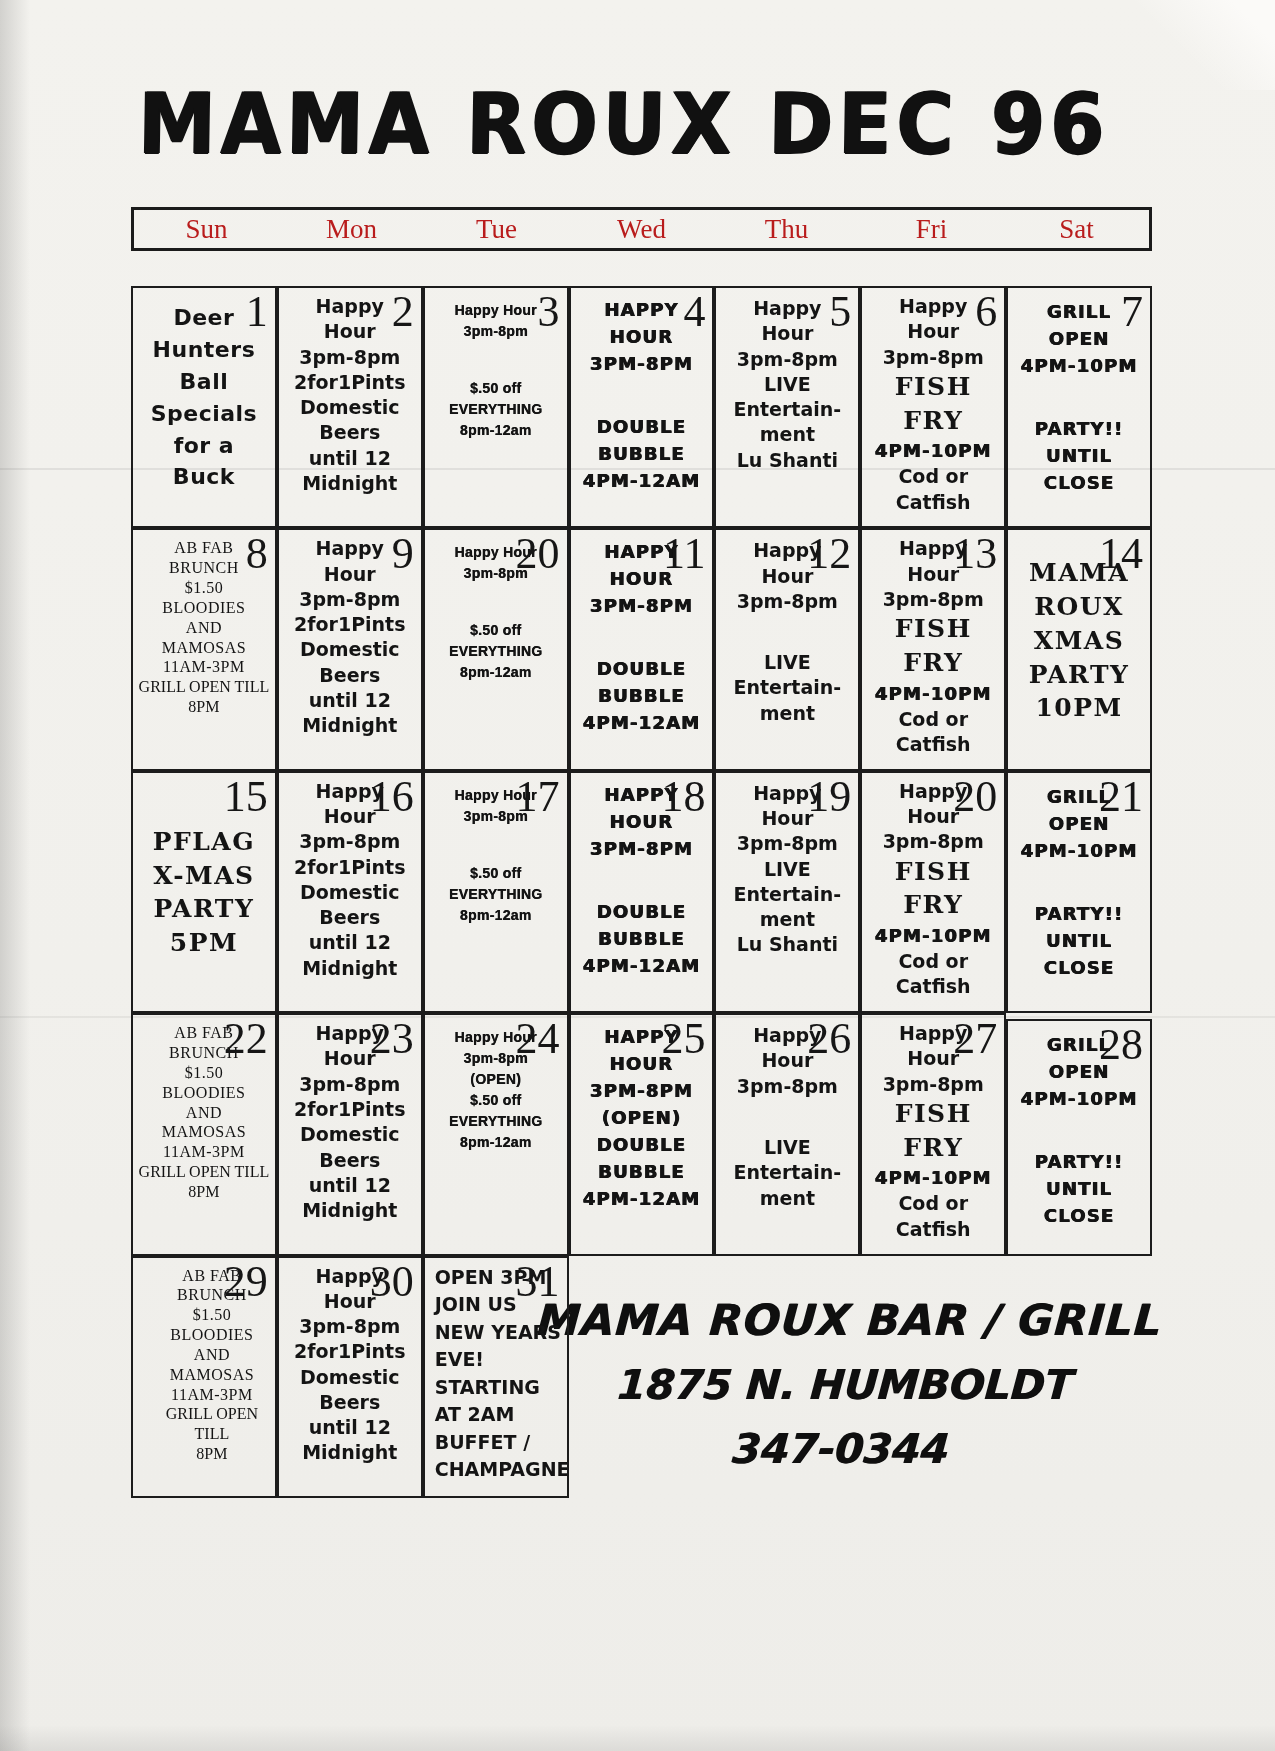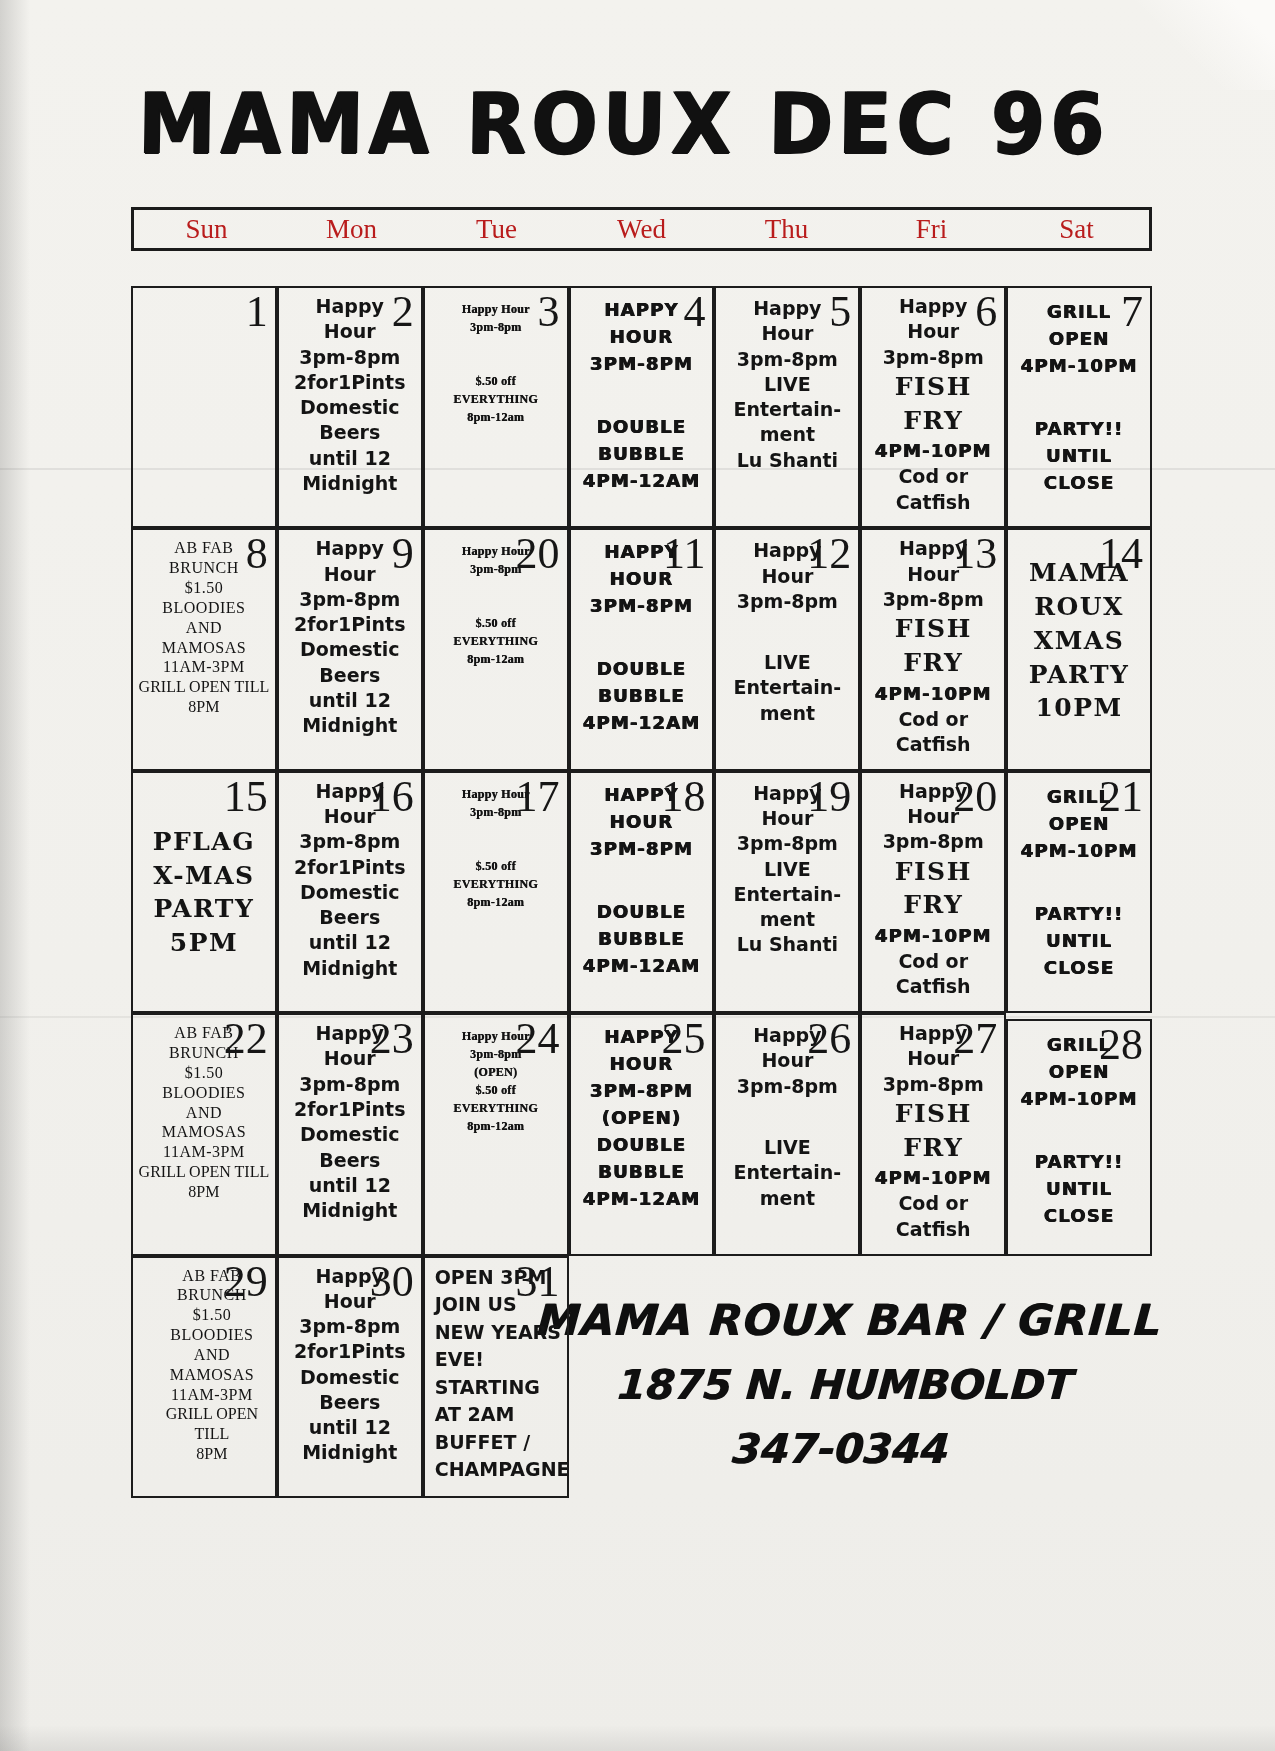--- a/index.html
+++ b/index.html
@@ -49,21 +49,21 @@
     font-family:"Liberation Serif",serif;font-size:44px;line-height:1;color:#161616;
   }
   .lines{position:relative;z-index:1;padding-top:8px;}
   .cell.left .lines{text-align:left;}
   .ln{line-height:1.3;}
 
   .s-serif{font-family:"Liberation Serif",serif;font-size:16px;line-height:1.24;letter-spacing:.5px;}
   .s-serifsm{font-family:"Liberation Serif",serif;font-size:16px;line-height:1.25;}
   .s-bold{font-family:"DejaVu Sans",sans-serif;font-weight:bold;font-size:19px;line-height:1.33;}
   .s-big{font-family:"DejaVu Sans",sans-serif;font-weight:bold;font-size:22px;line-height:1.45;letter-spacing:.5px;}
-  .s-fat{font-family:Liberation Serif, serif;font-weight:bold;font-size:12px;line-height:1.5;letter-spacing:.3px;
+  .s-fat{font-family:Liberation Sans, sans-serif;font-weight:bold;font-size:14px;line-height:1.5;letter-spacing:.3px;
     text-shadow:.4px 0 0 currentColor;}
   .s-deco{font-family:"DejaVu Sans",sans-serif;font-weight:bold;font-size:18px;line-height:1.5;letter-spacing:1.2px;
     text-shadow:.6px 0 0 currentColor,-.3px 0 0 currentColor;}
   .s-ff{font-family:"DejaVu Serif",serif;font-weight:bold;font-size:25px;line-height:1.35;letter-spacing:1.5px;}
   .s-nye{font-family:"DejaVu Sans",sans-serif;font-weight:bold;font-size:19px;line-height:1.45;padding-left:10px;}
   .s-gap{height:36px;}
 
   .grid-footer{
     grid-row:5;grid-column:4/8;border:none;
     display:flex;flex-direction:column;justify-content:center;align-items:center;
@@ -97,20 +97,28 @@
 </div>
 
 <div class="grid" id="calendar-grid">
   <div class="grid-footer">
     <div class="venue-name">MAMA ROUX BAR / GRILL</div>
     <div class="venue-address">1875 N. HUMBOLDT</div>
     <div class="venue-phone">347-0344</div>
   </div>
 <div class="cell" style="grid-area: 1 / 1;">
       <span class="daynum">1</span>
+      <div class="lines" style="padding-top: 14px;">
+        <div class="ln s-big">Deer</div>
+        <div class="ln s-big">Hunters</div>
+        <div class="ln s-big">Ball</div>
+        <div class="ln s-big">Specials</div>
+        <div class="ln s-big">for a</div>
+        <div class="ln s-big">Buck</div>
+      </div>
     </div>
     <div class="cell" style="grid-area: 1 / 2;">
       <span class="daynum">2</span>
       <div class="lines" style="padding-top: 6px;">
         <div class="ln s-bold">Happy</div>
         <div class="ln s-bold">Hour</div>
         <div class="ln s-bold">3pm-8pm</div>
         <div class="ln s-bold">2for1Pints</div>
         <div class="ln s-bold">Domestic</div>
         <div class="ln s-bold">Beers</div>

